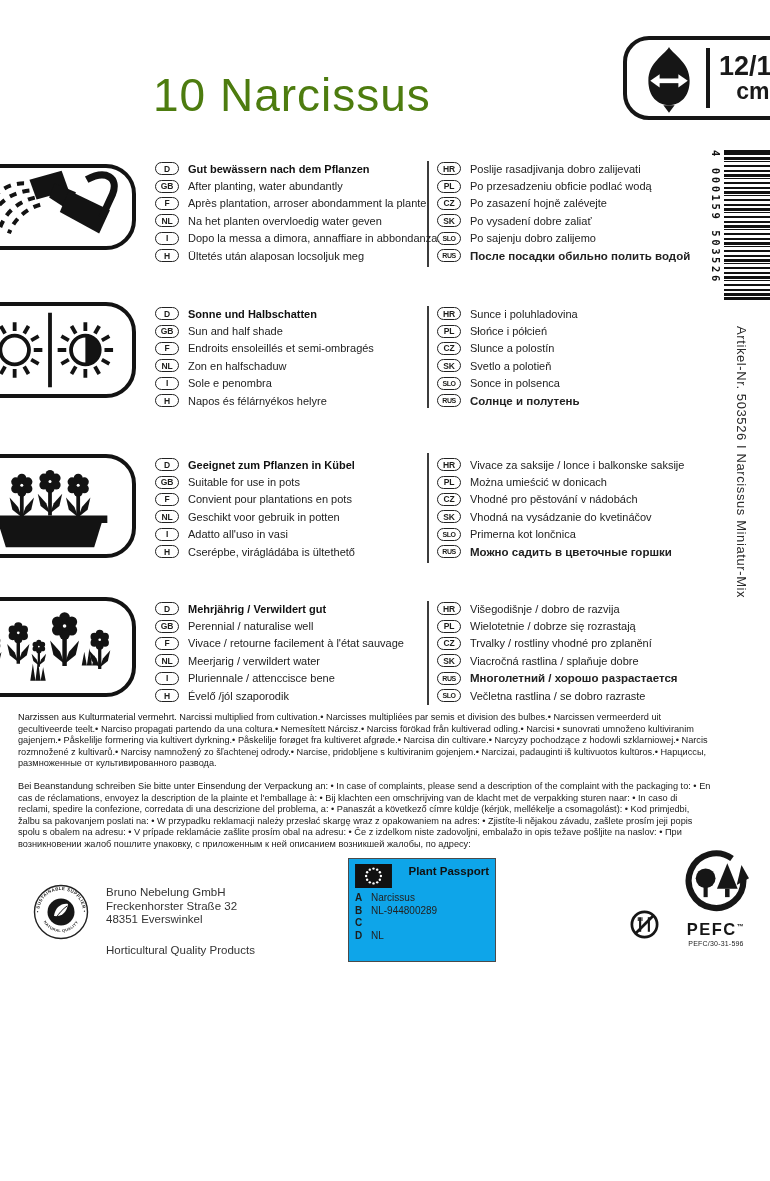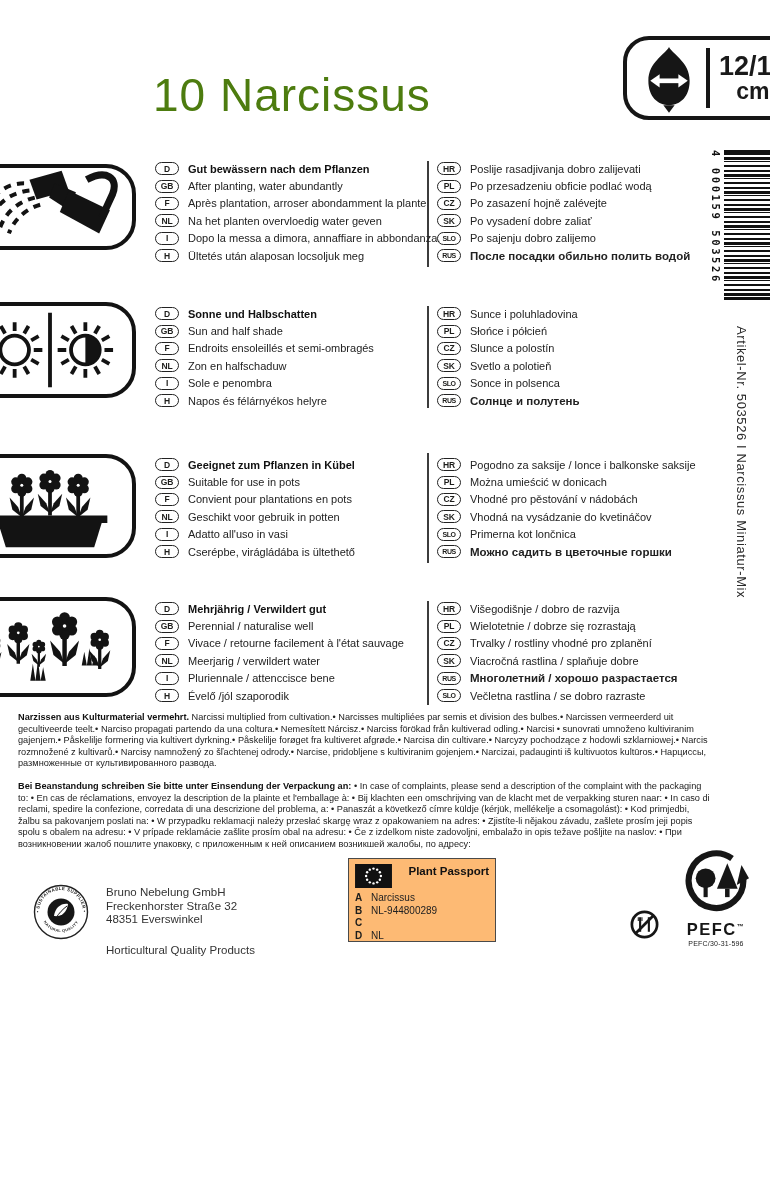--- a/index.html
+++ b/index.html
@@ -57,28 +57,28 @@
     flex:0 0 auto; width:24px; height:13px; border:1.4px solid #222; border-radius:7px;
     display:inline-flex; align-items:center; justify-content:center;
     font-size:8.5px; font-weight:700; letter-spacing:-0.2px; color:#1d1d1b;
   }
   .badge.sm { font-size:7px; letter-spacing:-0.5px; }
   .txt { font-size:11px; color:#222; }
   .row.bold .txt { font-weight:700; color:#111; }
   .row.cyr .txt { font-weight:700; font-size:11.5px; }
   
   .para { position:absolute; left:18px; width:694px; font-size:9.2px; line-height:11.5px; color:#222; text-align:left; }
-  .para b { font-weight:700; color:#111; }
+  .para b { font-weight:400; color:#111; }
   
   .sus-logo { position:absolute; left:33px; top:884px; }
   .address { position:absolute; left:106px; top:886px; font-size:11.5px; line-height:13.5px; color:#333; }
   .tagline { position:absolute; left:106px; top:928px; font-size:11.5px; color:#333;margin-top:16px; }
   .passport {
-    position:absolute; left:348px; top:858px; width:148px; height:84px;
-    border:1.5px solid #4a4a4a; background:#fdba74; padding:5px 6px;
+    position:absolute; left:348px; top:858px; width:148px; height:104px;
+    border:1.5px solid #4a4a4a; background:#0ea5e9; padding:5px 6px;
   }
   .pp-head { display:flex; justify-content:space-between; align-items:flex-start; }
   .pp-title { font-size:11.5px; font-weight:700; color:#111; padding-top:1px; }
   .pp-row { display:flex; font-size:10px; line-height:12.6px; }
   .pp-key { width:16px; font-weight:700; }
   .pp-val { color:#222; }
   .nofood { position:absolute; left:628px; top:908px; }
   .pefc { position:absolute; left:666px; top:850px; width:100px; text-align:center; }
   .pefc-name { font-size:16.5px; font-weight:700; letter-spacing:1.5px; color:#161616; }
   .pefc-name sup { font-size:7px; }
@@ -328,21 +328,21 @@
           <span class="txt">Adatto all'uso in vasi</span>
         </div>
       <div class="row">
           <span class="badge">H</span>
           <span class="txt">Cserépbe, virágládába is ültethető</span>
         </div>
     </div>
     <div class="col right" style="top:4px">
       <div class="row">
           <span class="badge">HR</span>
-          <span class="txt">Pogodno za saksije / lonce i balkonske saksije</span>
+          <span class="txt">Vivace za saksije / lonce i balkonske saksije</span>
         </div>
       <div class="row">
           <span class="badge">PL</span>
           <span class="txt">Można umieścić w donicach</span>
         </div>
       <div class="row">
           <span class="badge">CZ</span>
           <span class="txt">Vhodné pro pěstování v nádobách</span>
         </div>
       <div class="row">

